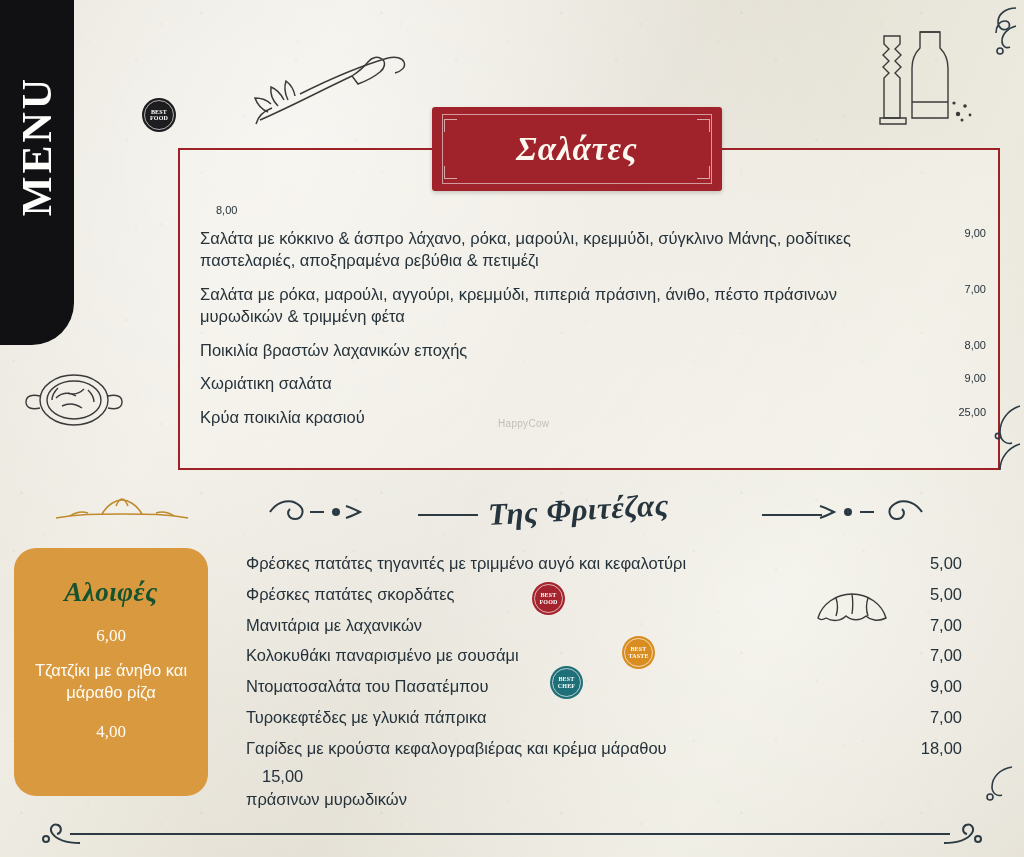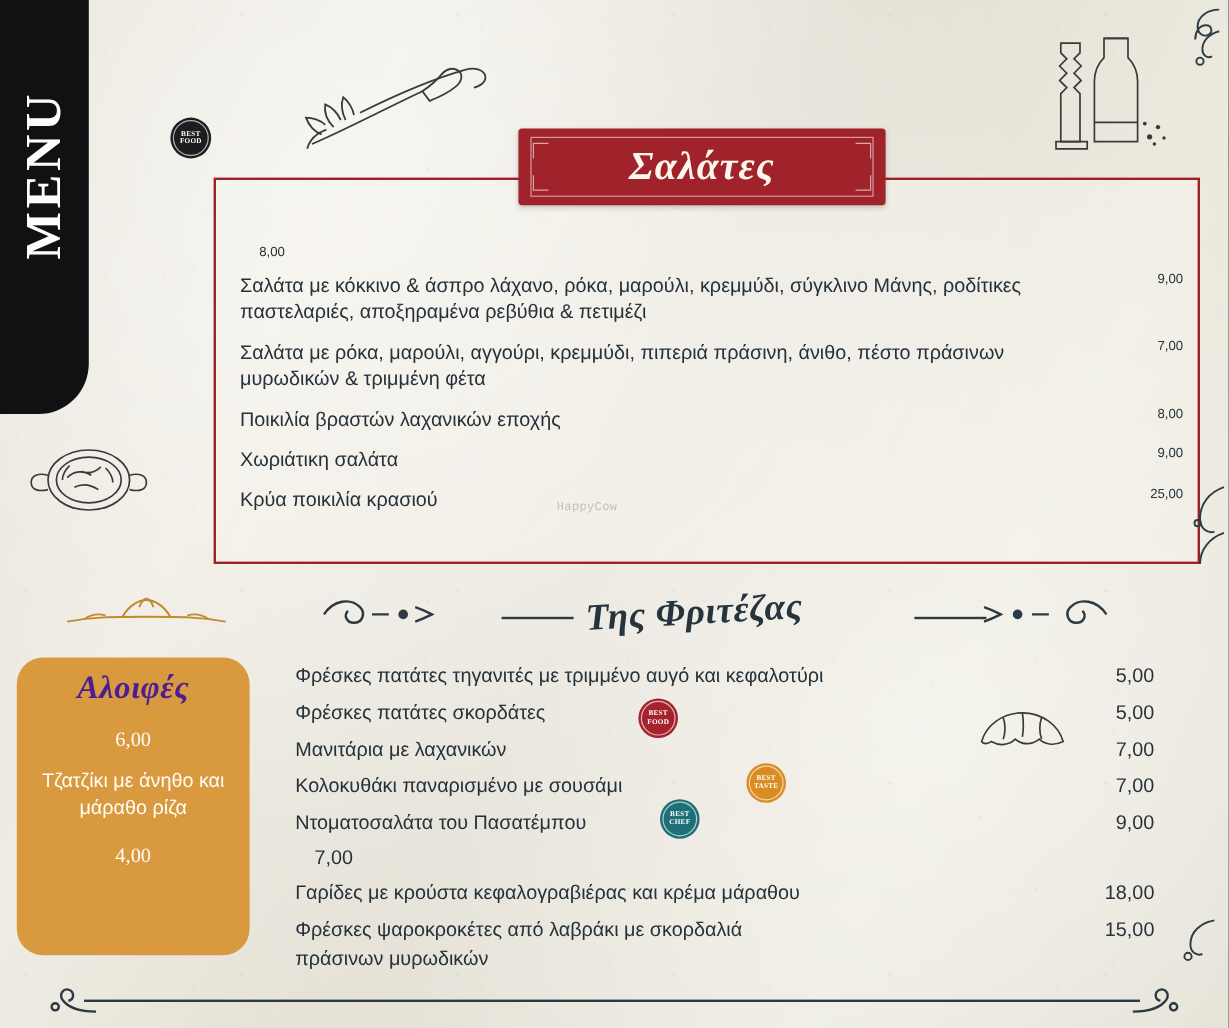--- a/index.html
+++ b/index.html
@@ -144,26 +144,25 @@
     height: 318px;
     border: 2px solid #9d2226;
     background: rgba(246,244,237,0.45);
     z-index: 2;
   }
   .salads-header {
     position: absolute;
     left: 432px;
     top: 107px;
     width: 290px;
-    height: 64px;
+    height: 84px;
     background: #a0222a;
     border-radius: 3px;
     z-index: 5;
     box-shadow: 0 2px 4px rgba(0,0,0,.18);
-    padding-left: 16px;
   }
   .salads-header .inner-frame {
     position: absolute;
     inset: 7px 10px;
     border: 1px solid rgba(255,255,255,.55);
   }
   .salads-header .corner {
     position: absolute;
     width: 12px;
     height: 12px;
@@ -211,27 +210,27 @@
     color: #25323a;
     font-size: 11px;
     font-weight: normal;
     white-space: nowrap;
     padding-left: 16px;
   }
 
   
   .watermark {
     position: absolute;
-    left: 464px;
+    left: 498px;
     top: 418px;
     color: rgba(90,90,90,0.33);
     font-size: 10px;
     letter-spacing: .3px;
     z-index: 5;
-    font-family: Liberation Mono, monospace;
+    font-family: Liberation Sans, sans-serif;
   }
 
   
   .fried-title-wrap {
     position: absolute;
     left: 256px;
     top: 480px;
     width: 620px;
     height: 60px;
     z-index: 4;
@@ -268,25 +267,25 @@
     width: 194px;
     height: 248px;
     background: #d9993f;
     border-radius: 22px;
     z-index: 4;
     text-align: center;
     color: #fff;
     font-family: "Liberation Serif", serif;
   }
   .aloifes-title {
-    margin-top: 10px;
+    margin-top: 29px;
     font-size: 27px;
     font-weight: bold;
     font-style: italic;
-    color: #4c1d95;
+    color: #14532d;
     letter-spacing: .5px;
   }
   .aloifes-item {
     margin-top: 14px;
     font-size: 16.5px;
     line-height: 1.32;
     color: #fffdf8;
     font-family: "Liberation Sans", sans-serif;
   }
   .aloifes-price {
@@ -528,28 +527,28 @@
     </div>
     <div class="fried-row">
       <div class="fried-name">Κολοκυθάκι παναρισμένο με σουσάμι</div>
       <div class="fried-price">7,00</div>
     </div>
     <div class="fried-row">
       <div class="fried-name">Ντοματοσαλάτα του Πασατέμπου</div>
       <div class="fried-price">9,00</div>
     </div>
     <div class="fried-row">
+      <div class="fried-name">Τυροκεφτέδες με γλυκιά πάπρικα</div>
       <div class="fried-price">7,00</div>
     </div>
     <div class="fried-row">
       <div class="fried-name">Γαρίδες με κρούστα κεφαλογραβιέρας και κρέμα μάραθου</div>
       <div class="fried-price">18,00</div>
     </div>
     <div class="fried-row">
-      <div class="fried-name">Φρέσκες ψαροκροκέτες από λαβράκι με σκορδαλιά</div>
       <div class="fried-price">15,00</div>
     </div>
   </div>
   <div class="fried-cont">πράσινων μυρωδικών</div>
 
   <div class="bottom-swirl-l">
     <svg viewBox="0 0 46 34" width="46" height="34" fill="none" stroke="currentColor" stroke-width="2">
       <path d="M44 26c-14 0-24-4-28-10-3-5 1-10 6-8 4 2 4 8-1 9"></path>
       <circle cx="10" cy="22" r="3"></circle>
     </svg>

